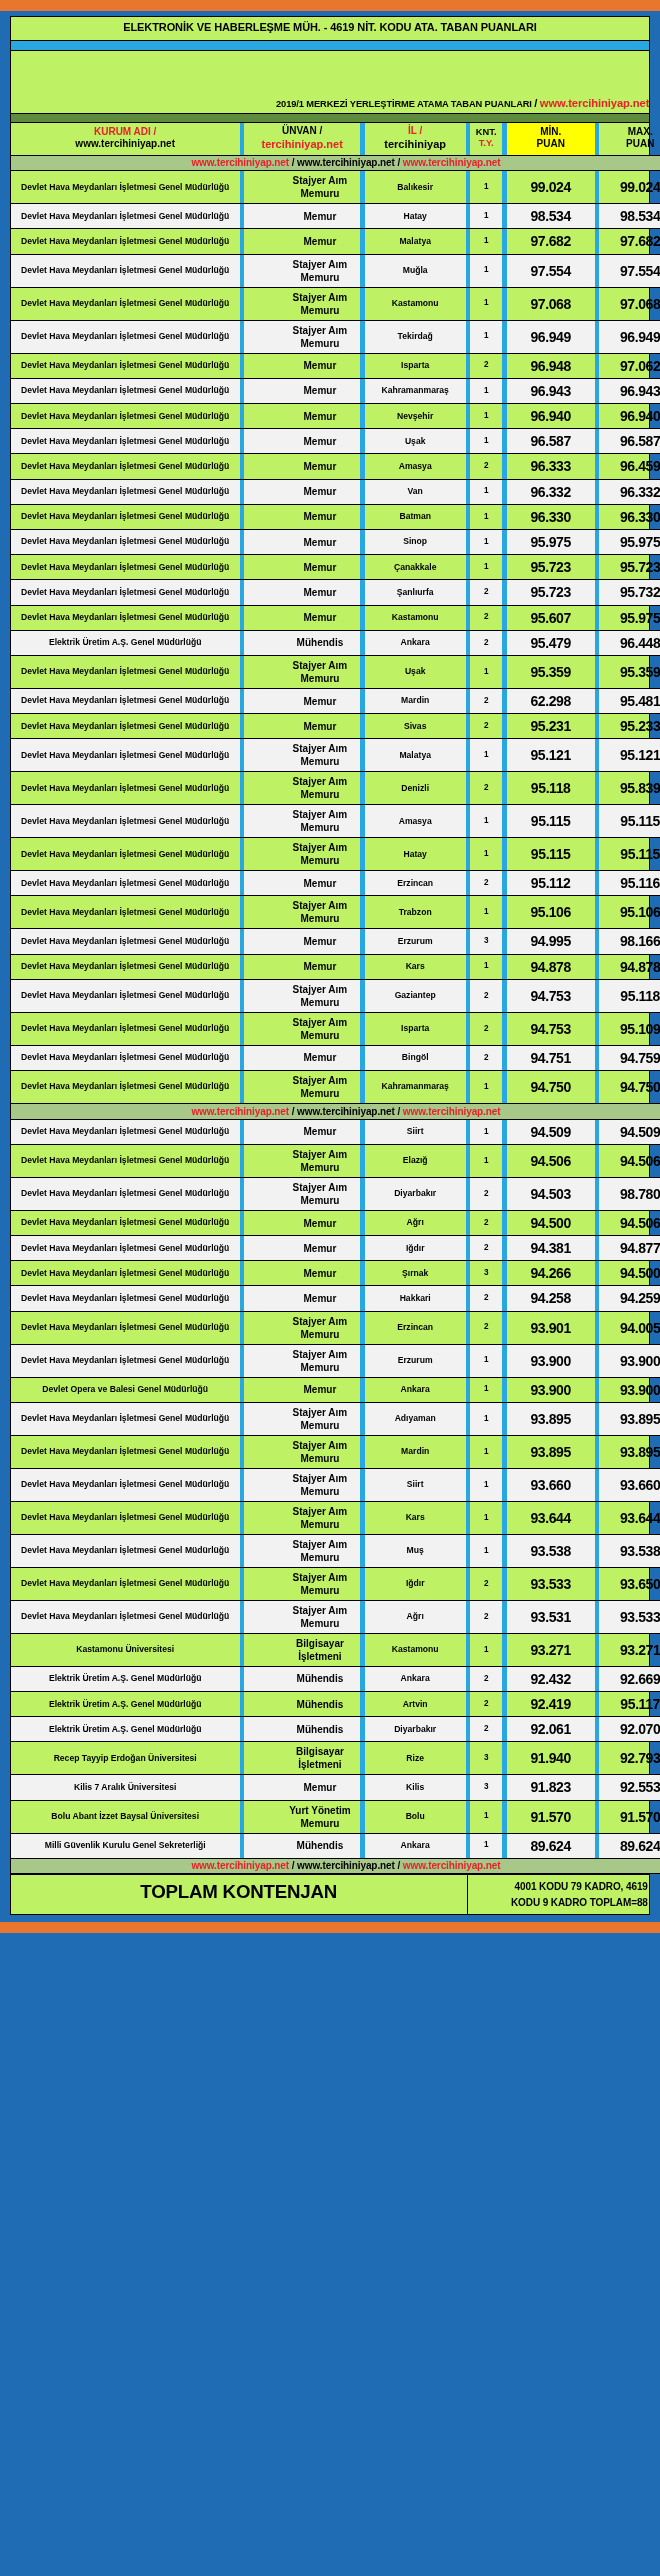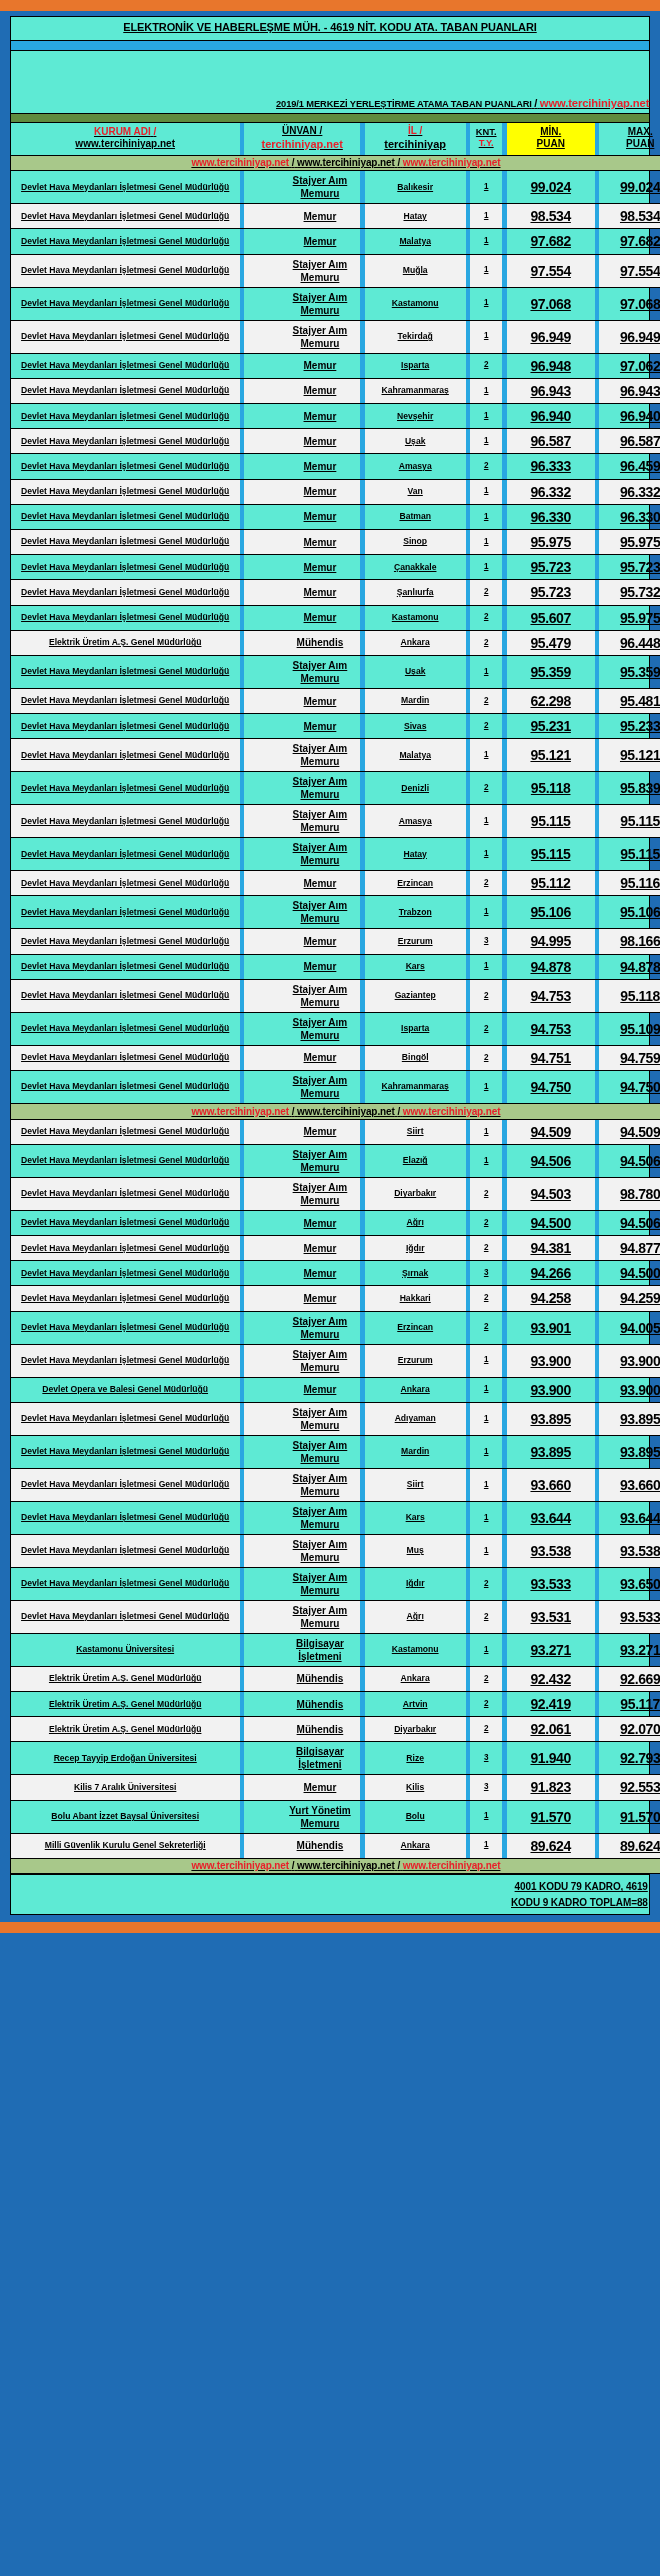--- a/index.html
+++ b/index.html
@@ -29,24 +29,23 @@
     padding: 5.2px 9.7px 0 9.7px;
     box-sizing: border-box;
     width: 660px;
   }
   .blue-frame-bottom {
     background: #1f6cb4;
     height: 7.5px;
     width: 660px;
   }
   .sheet {
-    background: #5eead4;
+    background: #bef264;
     border: 1.5px solid #000000;
     box-sizing: border-box;
-    text-decoration: underline;
   }
 
   
   .title-box {
     border-bottom: 1.5px solid #000;
     text-align: center;
     padding: 3.7px 10.5px 4.5px 10.5px;
     font-weight: bold;
     font-size: 11px;
     line-height: 1.34;
@@ -1008,20 +1007,21 @@
               <td class="sepcell"></td>
               <td class="max">89.624</td>
             </tr>
             <tr class="banner">
               <td colspan="11"><span class="red">www.tercihiniyap.net</span> <span class="blk">/</span> <span class="blk">www.tercihiniyap.net</span> <span class="blk">/</span> <span class="red">www.tercihiniyap.net</span></td>
             </tr>
           </tbody>
       </table>
 
       <div class="totals">
+        <div class="left">TOPLAM KONTENJAN</div>
         <div class="right">
           <span>4001 KODU 79 KADRO, 4619</span><br>
           <span>KODU 9 KADRO TOPLAM=88</span>
         </div>
       </div>
 
     </div>
   </div>
 
   <div class="blue-frame-bottom"></div>

